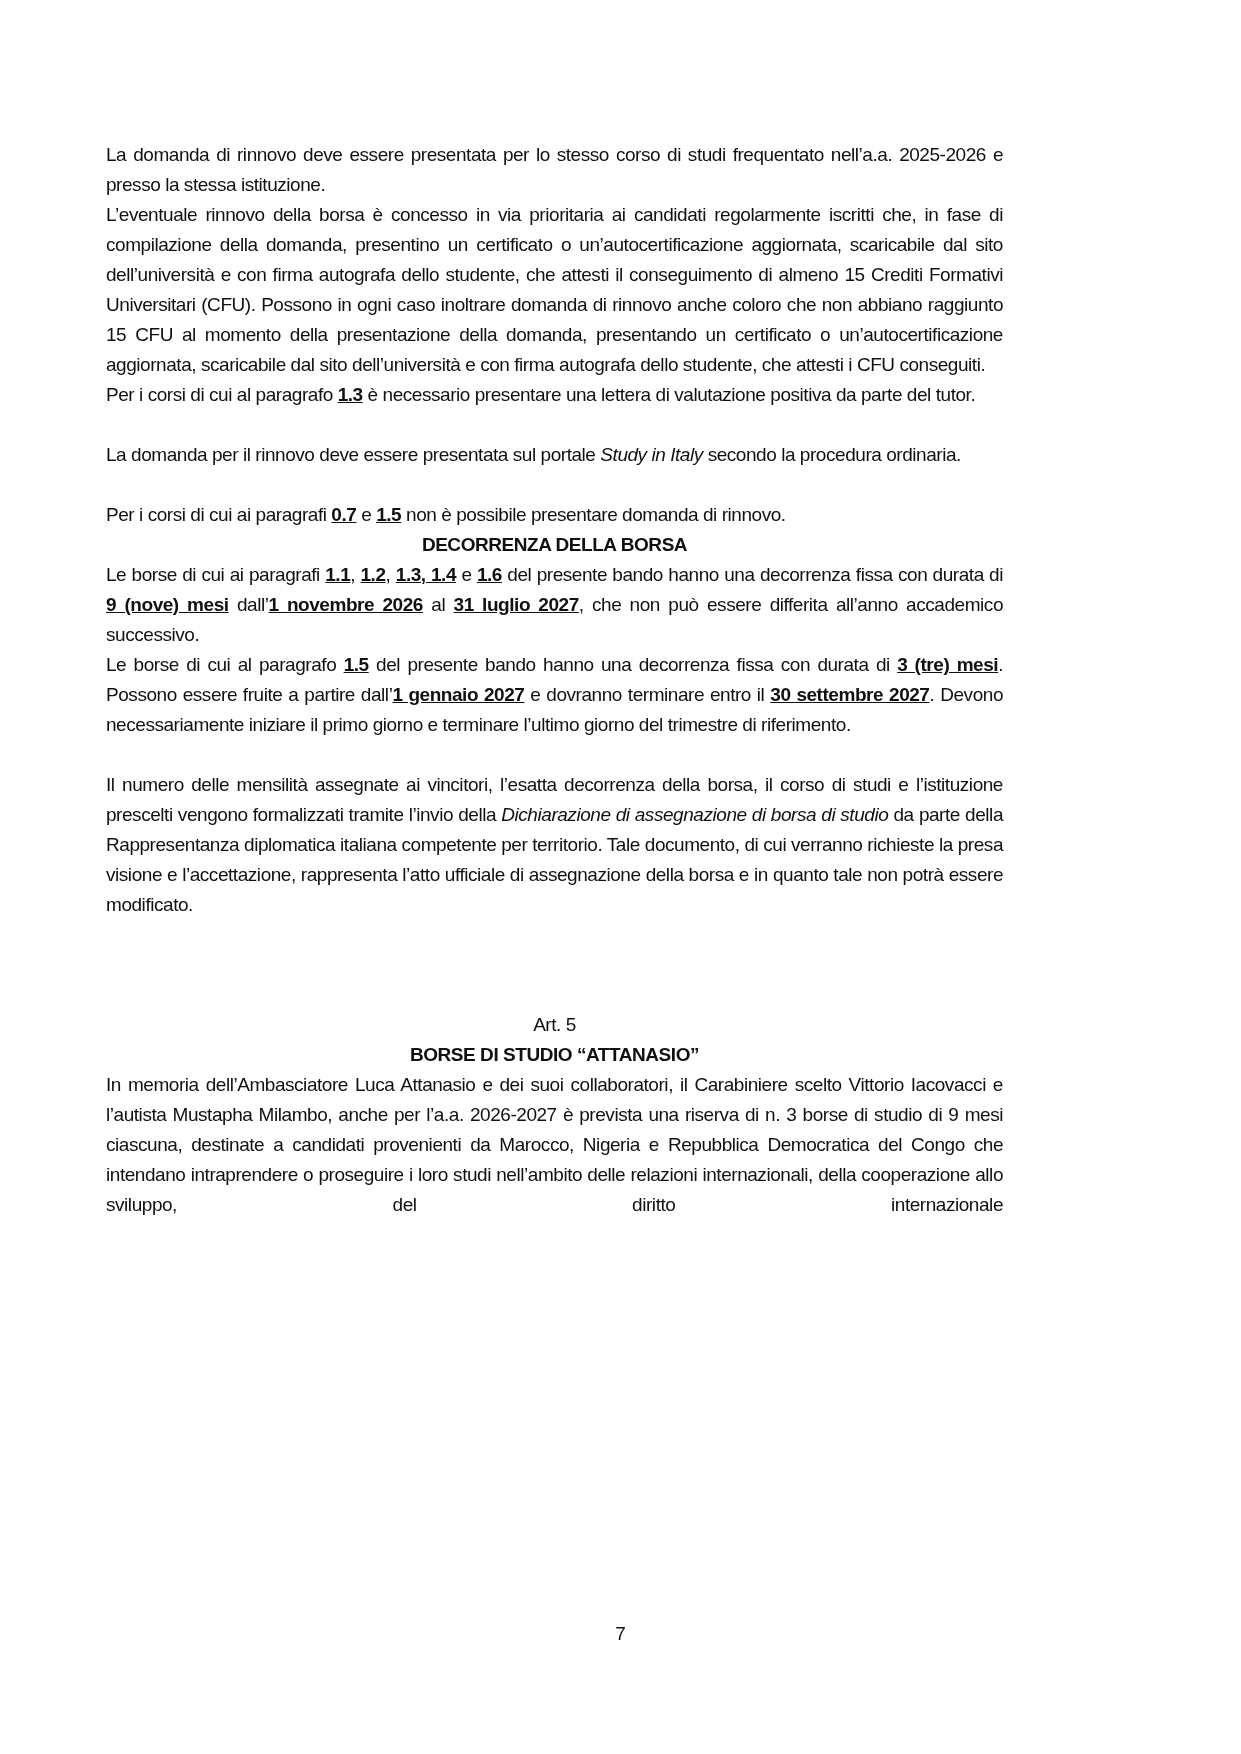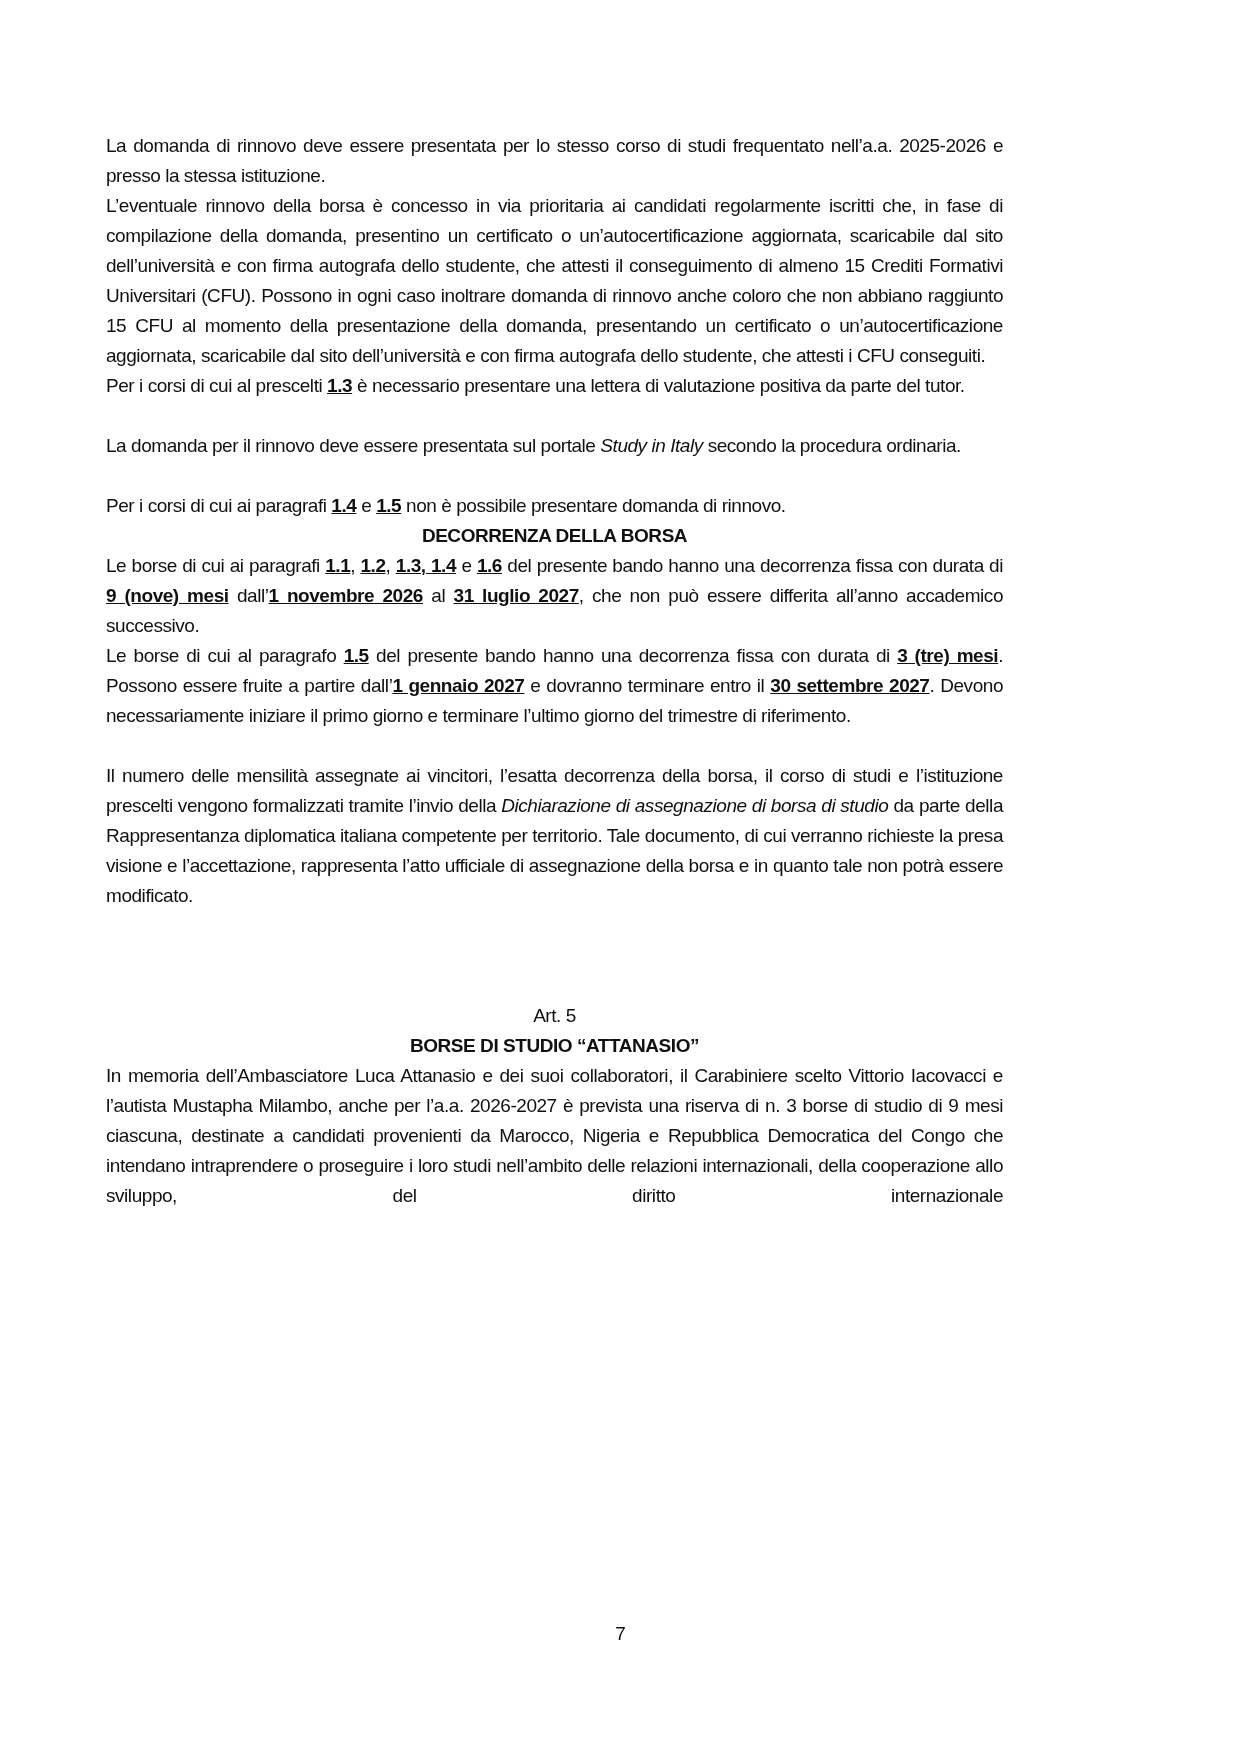--- a/index.html
+++ b/index.html
@@ -1,18 +1,18 @@
 <!DOCTYPE html>
 <html><head>
 <meta charset="utf-8">
 <style>
   html, body { margin: 0; padding: 0; background: #ffffff; }
   body { width: 1241px; height: 1754px; position: relative; overflow: hidden; }
   .page {
-    position: absolute; left: 106px; top: 131px; width: 897px;
+    position: absolute; left: 106px; top: 140px; width: 897px;
     font-family: "Liberation Sans", sans-serif;
     font-size: 19px; line-height: 30px; color: #111111;
     letter-spacing: -0.45px;
   }
   .para { margin: 0; text-align: justify; text-align-last: left; }
   .para.gap { margin-top: 30px; }
   .art { text-align: center; margin: 0; }
   .art-num { margin-top: 90px; }
   .art-title { font-weight: bold; }
   .after-title { }
@@ -26,25 +26,25 @@
 </style>
 </head>
 <body>
 
 <div class="page">
 
   <p class="para">La domanda di rinnovo deve essere presentata per lo stesso corso di studi frequentato nell’a.a. 2025-2026 e presso la stessa istituzione.</p>
 
   <p class="para">L’eventuale rinnovo della borsa è concesso in via prioritaria ai candidati regolarmente iscritti che, in fase di compilazione della domanda, presentino un certificato o un’autocertificazione aggiornata, scaricabile dal sito dell’università e con firma autografa dello studente, che attesti il conseguimento di almeno 15 Crediti Formativi Universitari (CFU). Possono in ogni caso  inoltrare domanda di rinnovo anche coloro che non abbiano raggiunto 15 CFU al momento della presentazione della domanda, presentando un certificato o un’autocertificazione aggiornata, scaricabile dal sito dell’università e con firma autografa dello studente, che attesti i CFU conseguiti.</p>
 
-  <p class="para"><span>Per i corsi di cui al prescelti </span><b>1.3</b><span> è necessario presentare una lettera di valutazione positiva da parte del tutor.</span></p>
+  <p class="para"><span>Per i corsi di cui al paragrafo </span><b>1.3</b><span> è necessario presentare una lettera di valutazione positiva da parte del tutor.</span></p>
 
   <p class="para gap"><span>La domanda per il rinnovo deve essere presentata sul portale </span><i>Study in Italy</i><span> secondo la procedura ordinaria.</span></p>
 
-  <p class="para gap"><span>Per i corsi di cui ai paragrafi </span><b>1.4</b><span> e </span><b>1.5</b><span> non è possibile presentare domanda di rinnovo.</span></p>
+  <p class="para gap"><span>Per i corsi di cui ai paragrafi </span><b>0.7</b><span> e </span><b>1.5</b><span> non è possibile presentare domanda di rinnovo.</span></p>
 
   <p class="art art-title">DECORRENZA DELLA BORSA</p>
 
   <p class="para after-title"><span>Le borse di cui ai paragrafi </span><b>1.1</b><span>, </span><b>1.2</b><span>, </span><b>1.3, 1.4</b><span> e </span><b>1.6</b><span> del presente bando hanno una decorrenza fissa con durata di </span><b>9 (nove) mesi</b><span> dall’</span><b>1 novembre 2026</b><span> al </span><b>31 luglio 2027</b><span>, che non può essere differita all’anno accademico successivo.</span></p>
 
   <p class="para"><span>Le borse di cui al paragrafo </span><b>1.5</b><span> del presente bando hanno una decorrenza fissa con durata di </span><b>3 (tre) mesi</b><span>. Possono essere fruite a partire dall’</span><b>1 gennaio 2027</b><span> e dovranno terminare entro il </span><b>30 settembre 2027</b><span>. Devono necessariamente iniziare il primo giorno e terminare l’ultimo giorno del trimestre di riferimento.</span></p>
 
   <p class="para gap"><span>Il numero delle mensilità assegnate ai vincitori, l’esatta decorrenza della borsa, il corso di studi e l’istituzione prescelti vengono formalizzati tramite l’invio della </span><i>Dichiarazione di assegnazione di borsa di studio</i><span> da parte della Rappresentanza diplomatica italiana competente per territorio. Tale documento, di cui verranno richieste la presa visione e l’accettazione, rappresenta l’atto ufficiale di assegnazione della borsa e in quanto tale non potrà essere modificato.</span></p>
 
   <p class="art art-num">Art. 5</p>

